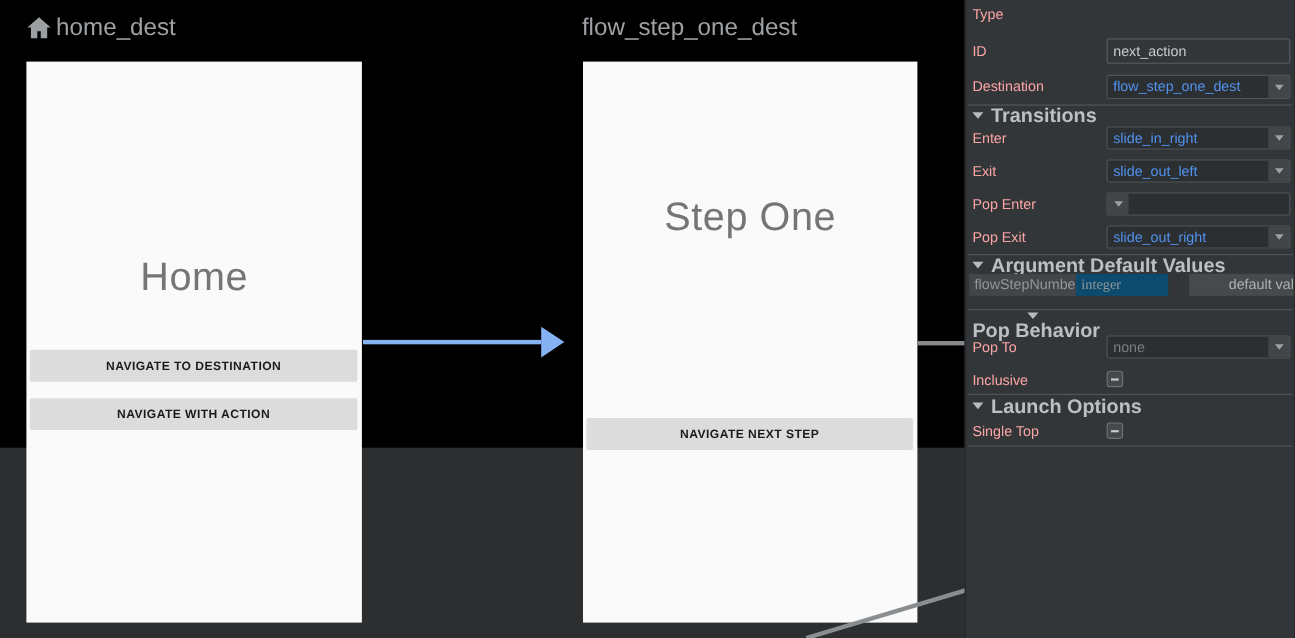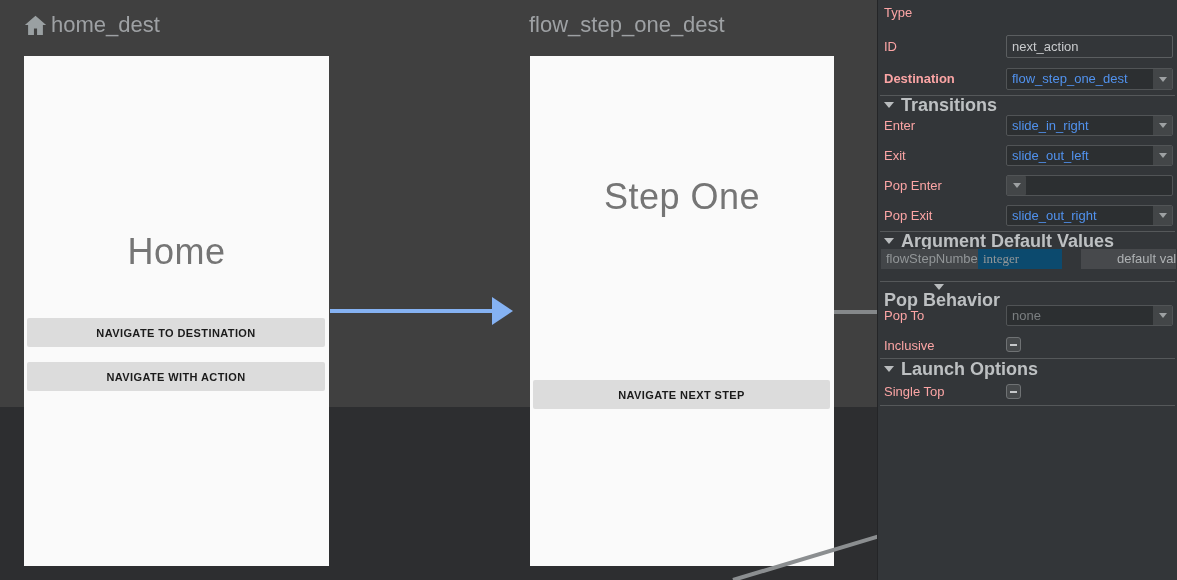--- a/index.html
+++ b/index.html
@@ -3,21 +3,21 @@
 <meta charset="utf-8">
 <style>
   html,body{margin:0;padding:0;}
   body{
     width:1177px;height:580px;position:relative;overflow:hidden;
     background:#2d2e30;
     font-family:"Liberation Sans",sans-serif;
     -webkit-font-smoothing:antialiased;
   }
   
-  .canvas{position:absolute;left:0;top:0;width:877px;height:407px;background:#404040;}
+  .canvas{position:absolute;left:0;top:0;width:877px;height:407px;background:#000000;}
   .dest-title{position:absolute;color:#9ea1a4;font-size:22px;white-space:nowrap;}
   #title-home{left:51px;top:12px;}
   #title-step{left:529px;top:12px;}
   .home-icon{position:absolute;left:23px;top:13px;width:25px;height:25px;}
   .home-icon svg{display:block;}
 
   .device-card{position:absolute;top:56px;height:510px;background:#fafafa;}
   #card-home{left:24px;width:305px;}
   #card-step{left:530px;width:304px;}
 
@@ -80,21 +80,21 @@
   #arg-default{left:203px;width:95px;background:#47494c;color:#aeb1b3;padding-left:36px;}
 
   .checkbox{position:absolute;left:128px;width:15px;height:15px;box-sizing:border-box;
     background:#46494b;border:1px solid #6f7274;border-radius:3px;
     display:flex;align-items:center;justify-content:center;cursor:default;}
   .checkbox .dash{width:7px;height:2px;background:#c6c8ca;}
 
   
   #lbl-type{top:5px;}      #inp-type{top:2px;}
   #lbl-id{top:39px;}       #inp-id{top:35px;height:23px;}
-  #lbl-dest{top:71px;font-weight:bold;}     #cmb-dest{top:68px;height:22px;}
+  #lbl-dest{top:71px;}     #cmb-dest{top:68px;height:22px;}
   #sep-1{top:95px;}
   #hdr-transitions{top:97px;}
   #lbl-enter{top:118px;}   #cmb-enter{top:115px;}
   #lbl-exit{top:148px;}    #cmb-exit{top:145px;}
   #lbl-popenter{top:178px;}#cmb-popenter{top:175px;}
   #lbl-popexit{top:208px;} #cmb-popexit{top:205px;}
   #sep-2{top:231px;}
   #hdr-argdef{top:233px;}
   #sep-3{top:281px;}
   #hdr-popbehavior{top:284px;flex-direction:column;}

